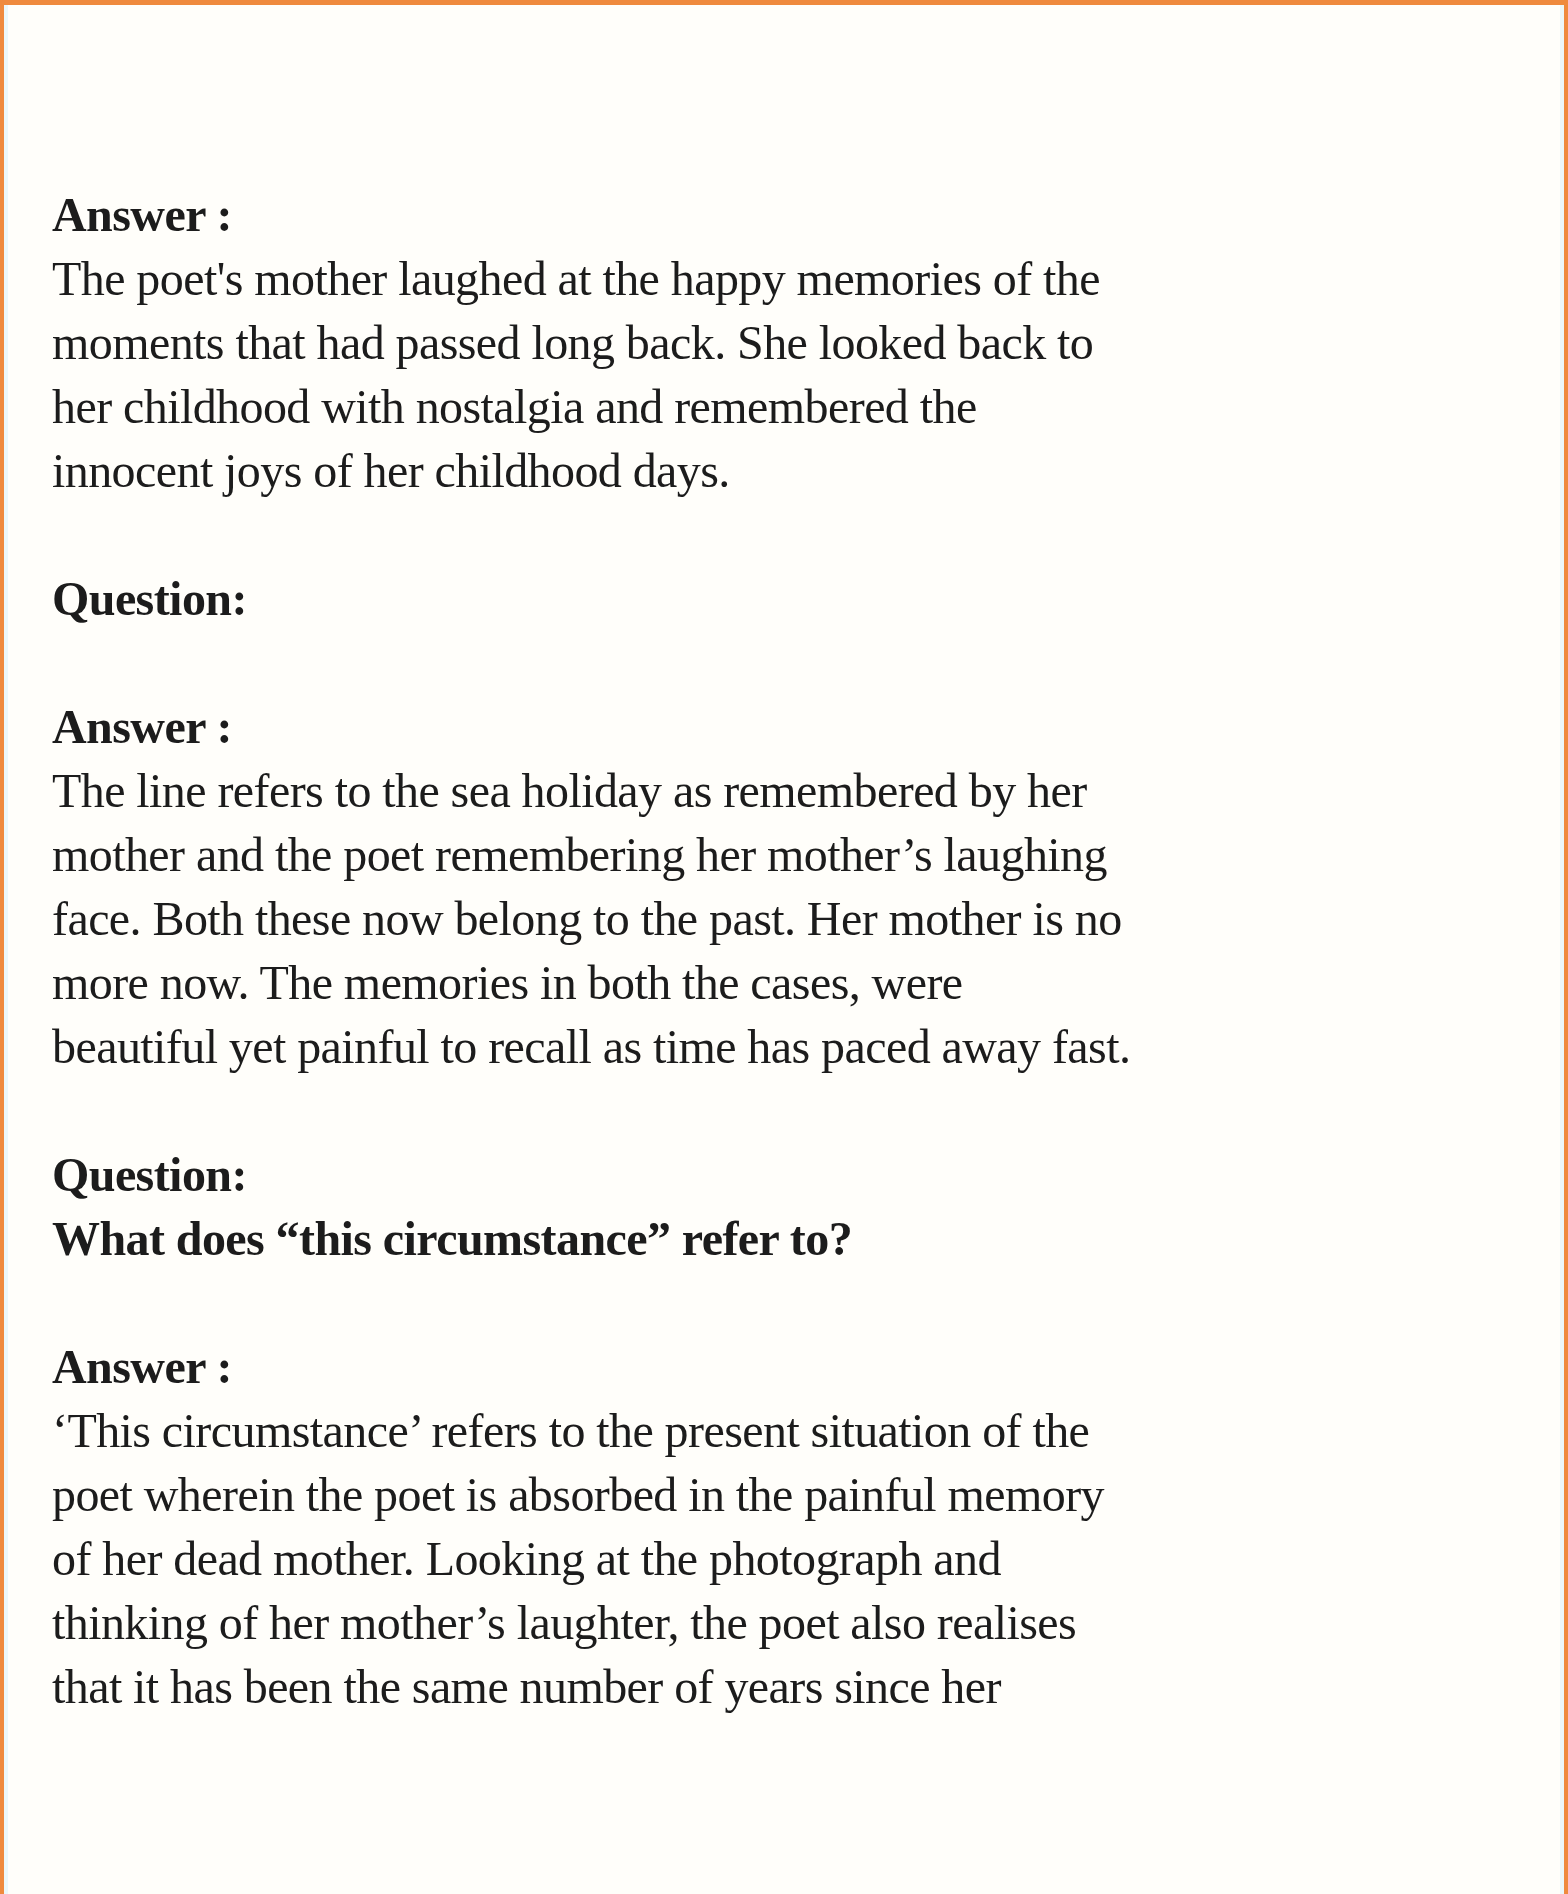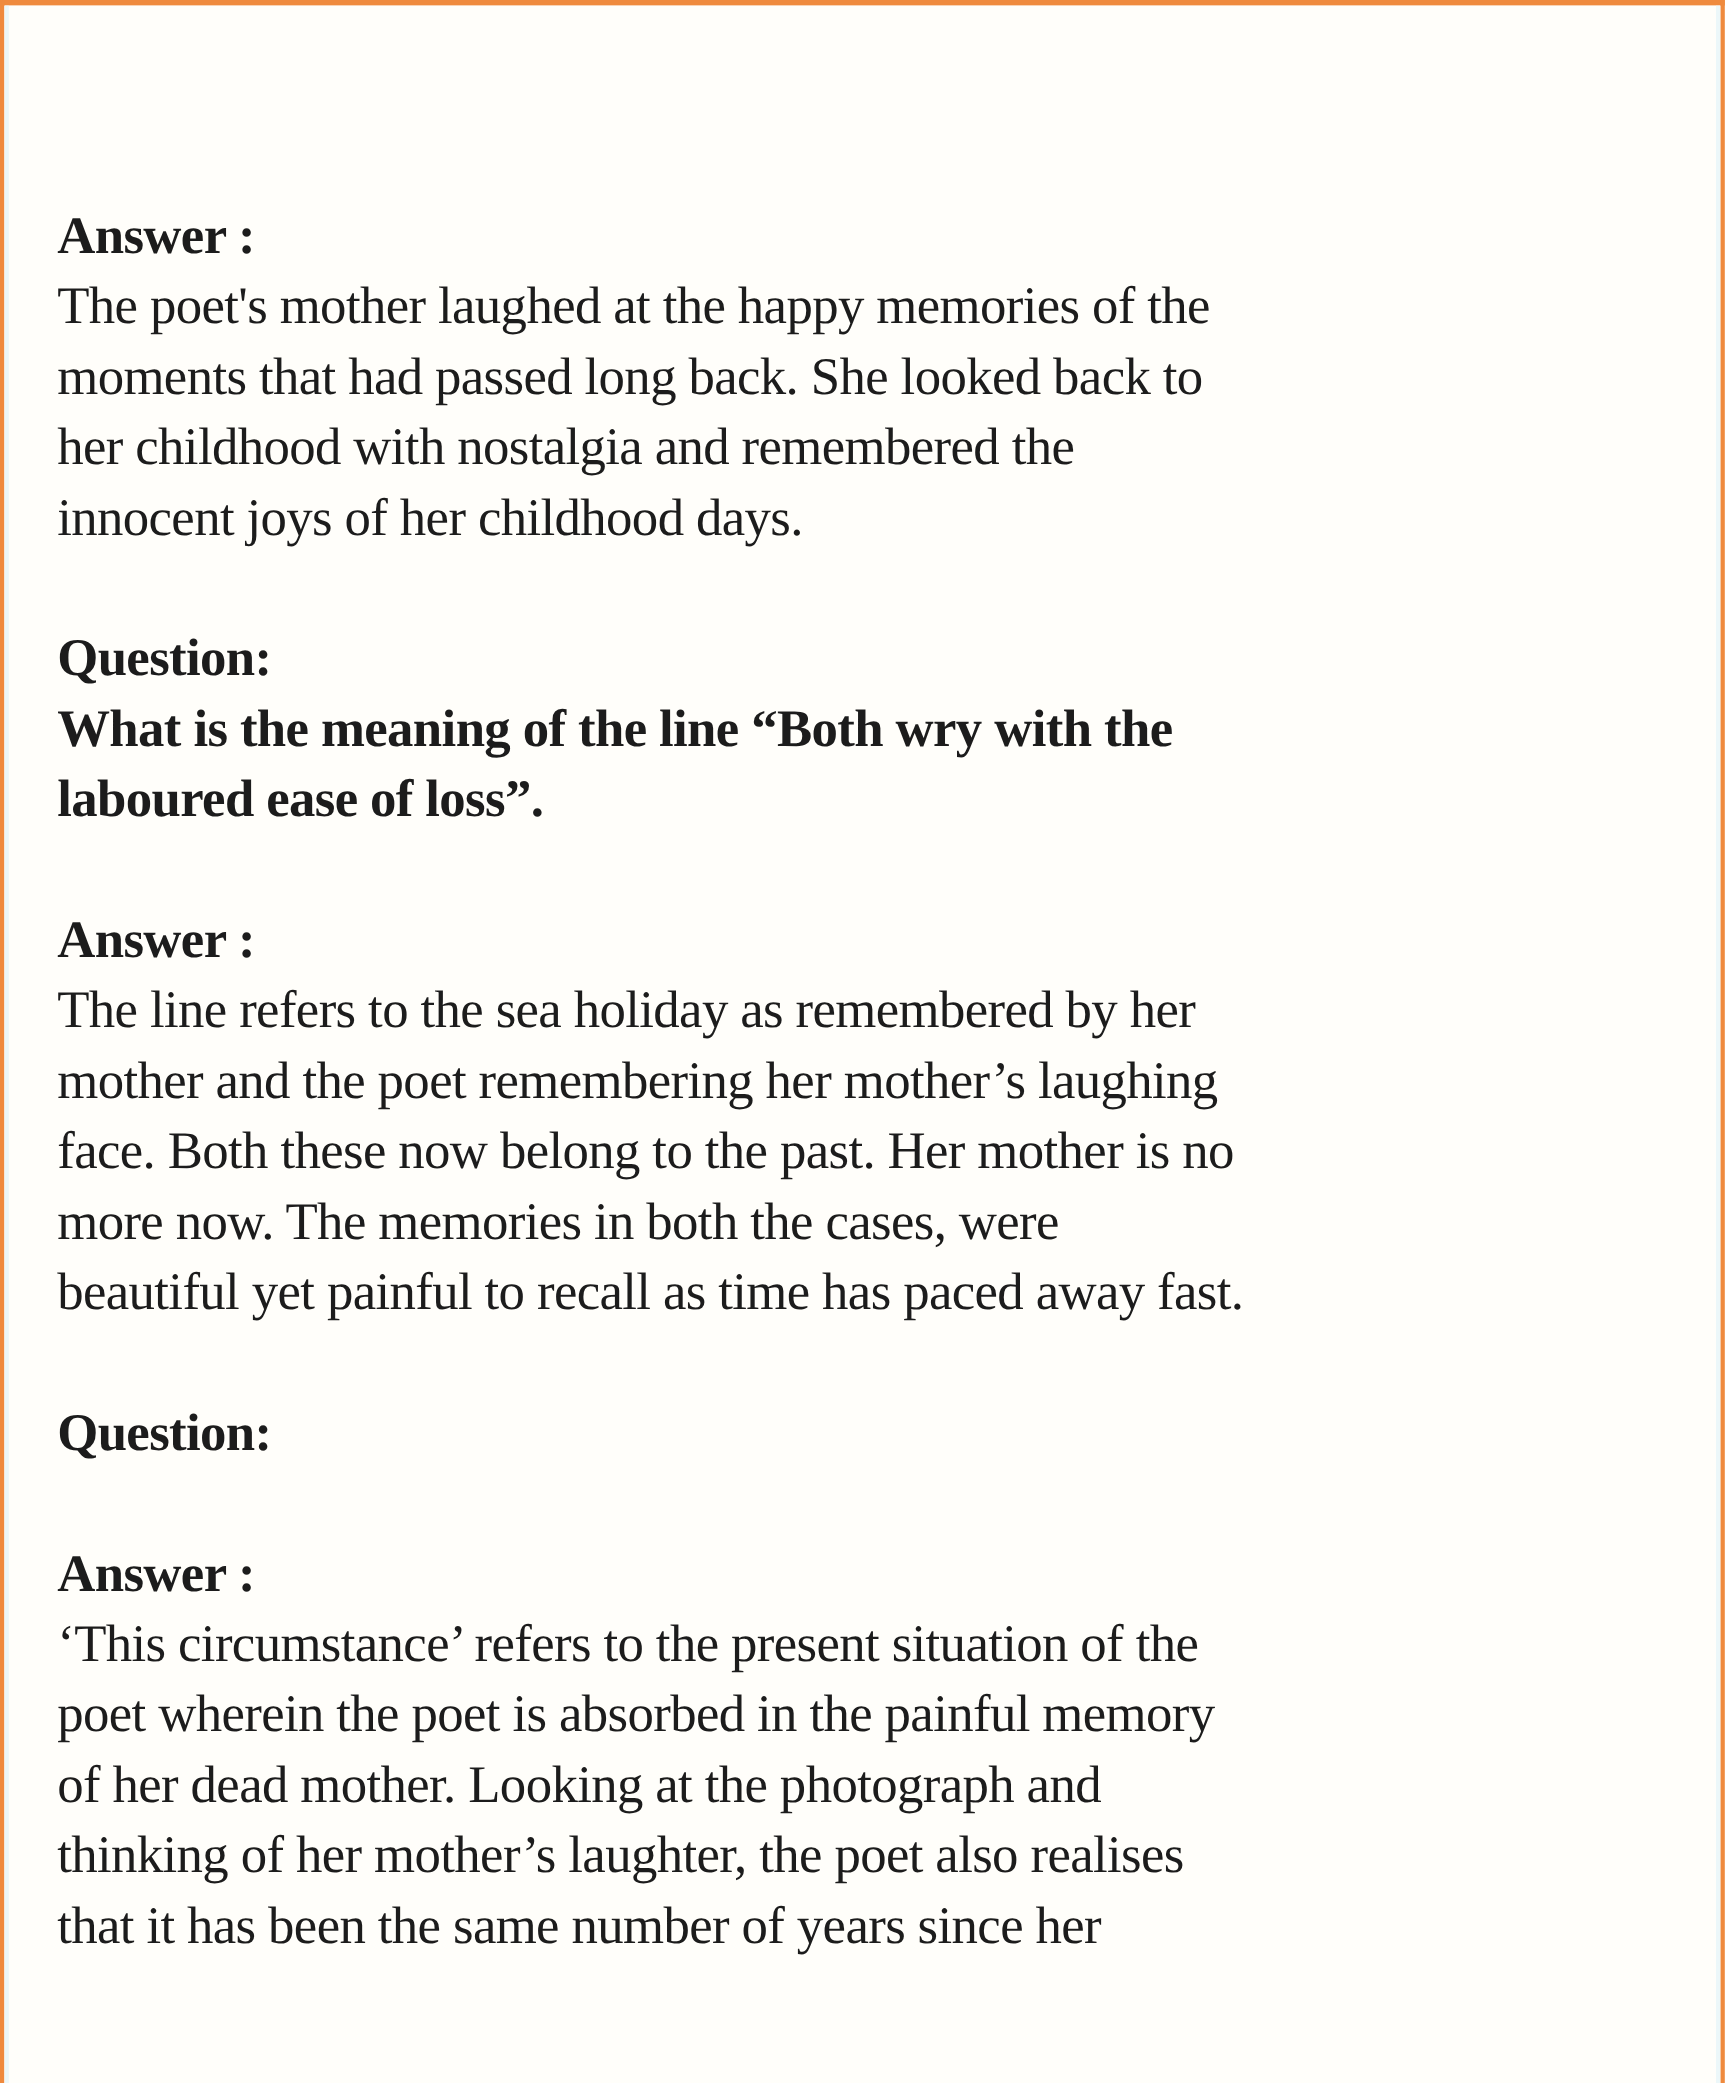--- a/index.html
+++ b/index.html
@@ -52,35 +52,34 @@
     <section class="qa">
       <div class="heading">Answer :</div>
       <div class="body">The poet's mother laughed at the happy memories of the
 moments that had passed long back. She looked back to
 her childhood with nostalgia and remembered the
 innocent joys of her childhood days.</div>
     </section>
 
     <section class="qa">
       <div class="heading">Question:</div>
-      <div class="body bold">What is the meaning of the line “Both wry with the
-laboured ease of loss”.</div>
     </section>
 
     <section class="qa">
       <div class="heading">Answer :</div>
       <div class="body">The line refers to the sea holiday as remembered by her
 mother and the poet remembering her mother’s laughing
 face. Both these now belong to the past. Her mother is no
 more now. The memories in both the cases, were
 beautiful yet painful to recall as time has paced away fast.</div>
     </section>
 
     <section class="qa">
       <div class="heading">Question:</div>
+      <div class="body bold">What does “this circumstance” refer to?</div>
     </section>
 
     <section class="qa">
       <div class="heading">Answer :</div>
       <div class="body">‘This circumstance’ refers to the present situation of the
 poet wherein the poet is absorbed in the painful memory
 of her dead mother. Looking at the photograph and
 thinking of her mother’s laughter, the poet also realises
 that it has been the same number of years since her</div>
     </section>

